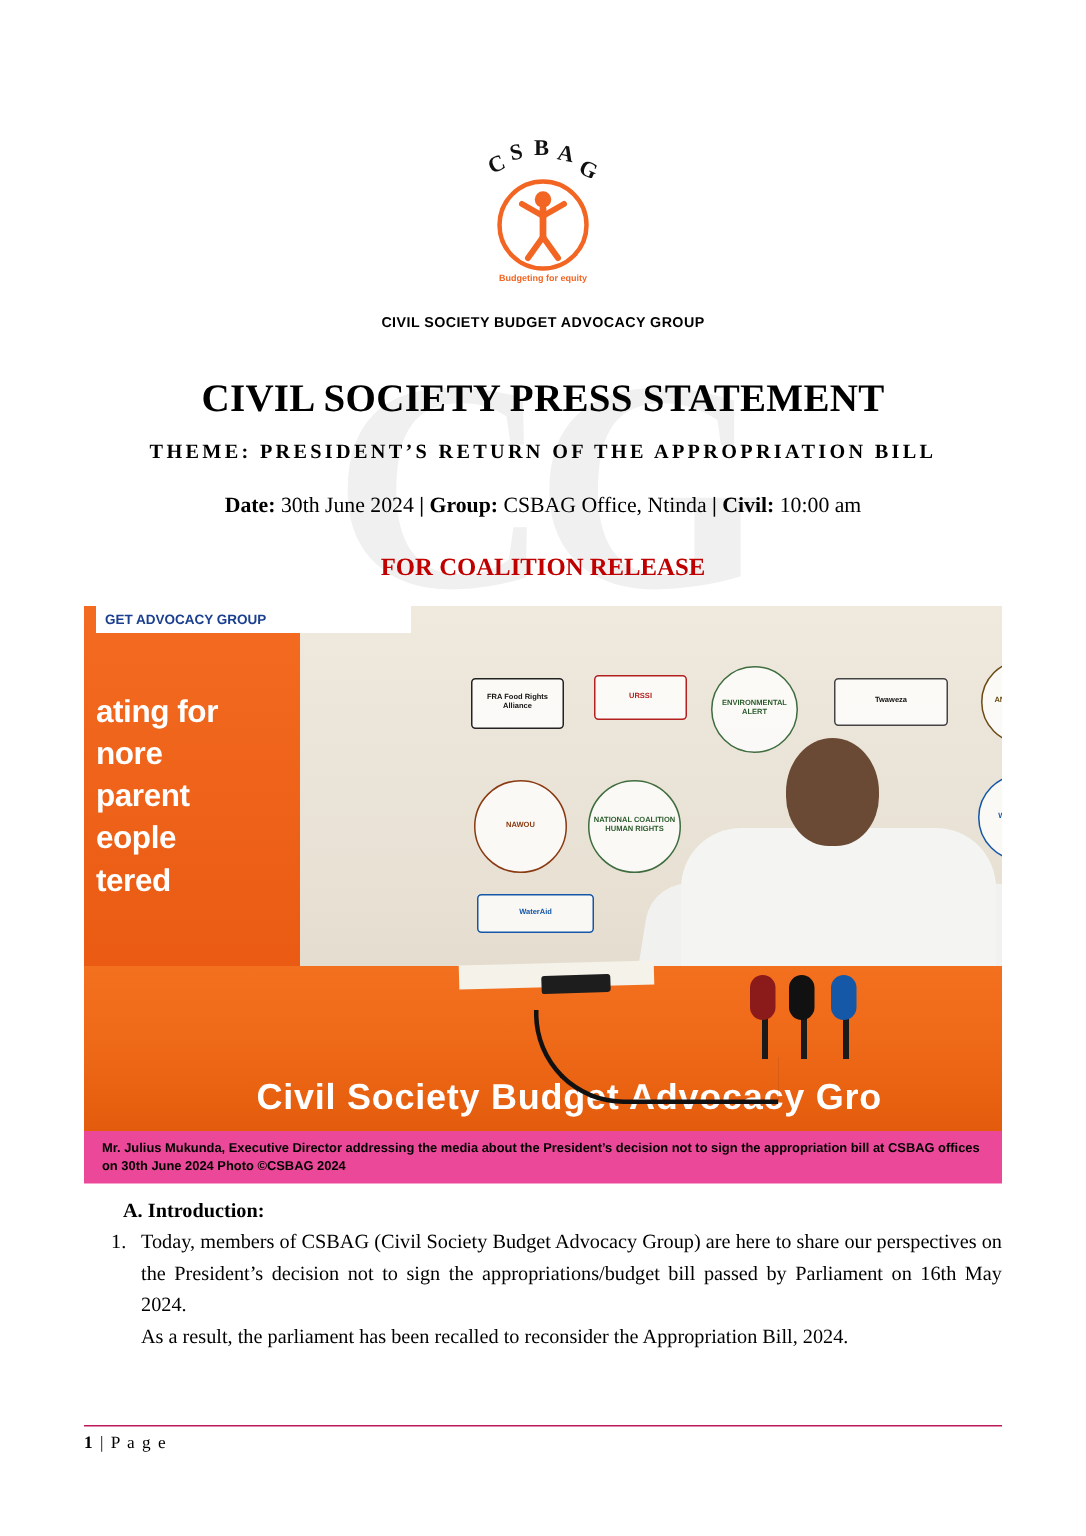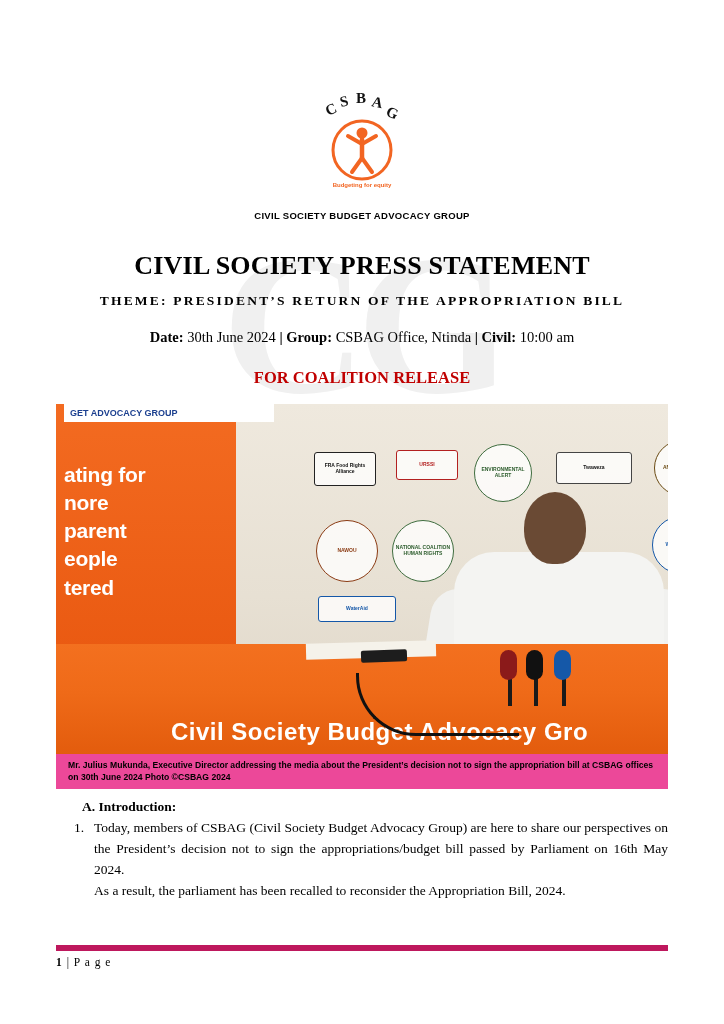--- a/index.html
+++ b/index.html
@@ -153,21 +153,21 @@
     box-sizing: border-box;
   }
   .bl.square {
     border-radius: 3px;
     border-color: #222;
     color: #111;
   }
   .banner-left {
     position: absolute;
     left: 0; top: 0;
-    width: 180px; height: 245px;
+    width: 144px; height: 245px;
     background: linear-gradient(#f36b21, #ea5a12);
   }
   .banner-left .bw {
     color: #fff;
     font-family: "Liberation Sans", sans-serif;
     font-weight: bold;
     font-size: 21px;
     line-height: 1.25;
     padding: 58px 0 0 8px;
     letter-spacing: -0.3px;
@@ -313,21 +313,21 @@
     text-align: justify;
   }
   .para.indent2 { margin-top: 1px; }
 
   
   .footer {
     position: absolute;
     left: 56px;
     right: 56px;
     bottom: 56px;
-    border-top: 6px solid #be185d;
+    border-top: 1px solid #be185d;
     padding-top: 5px;
     font-family: "Liberation Serif", serif;
     font-size: 11.5px;
     letter-spacing: 1px;
     color: #000;
   }
   .footer b { font-weight: bold; }
 </style>
 </head>
 <body>

